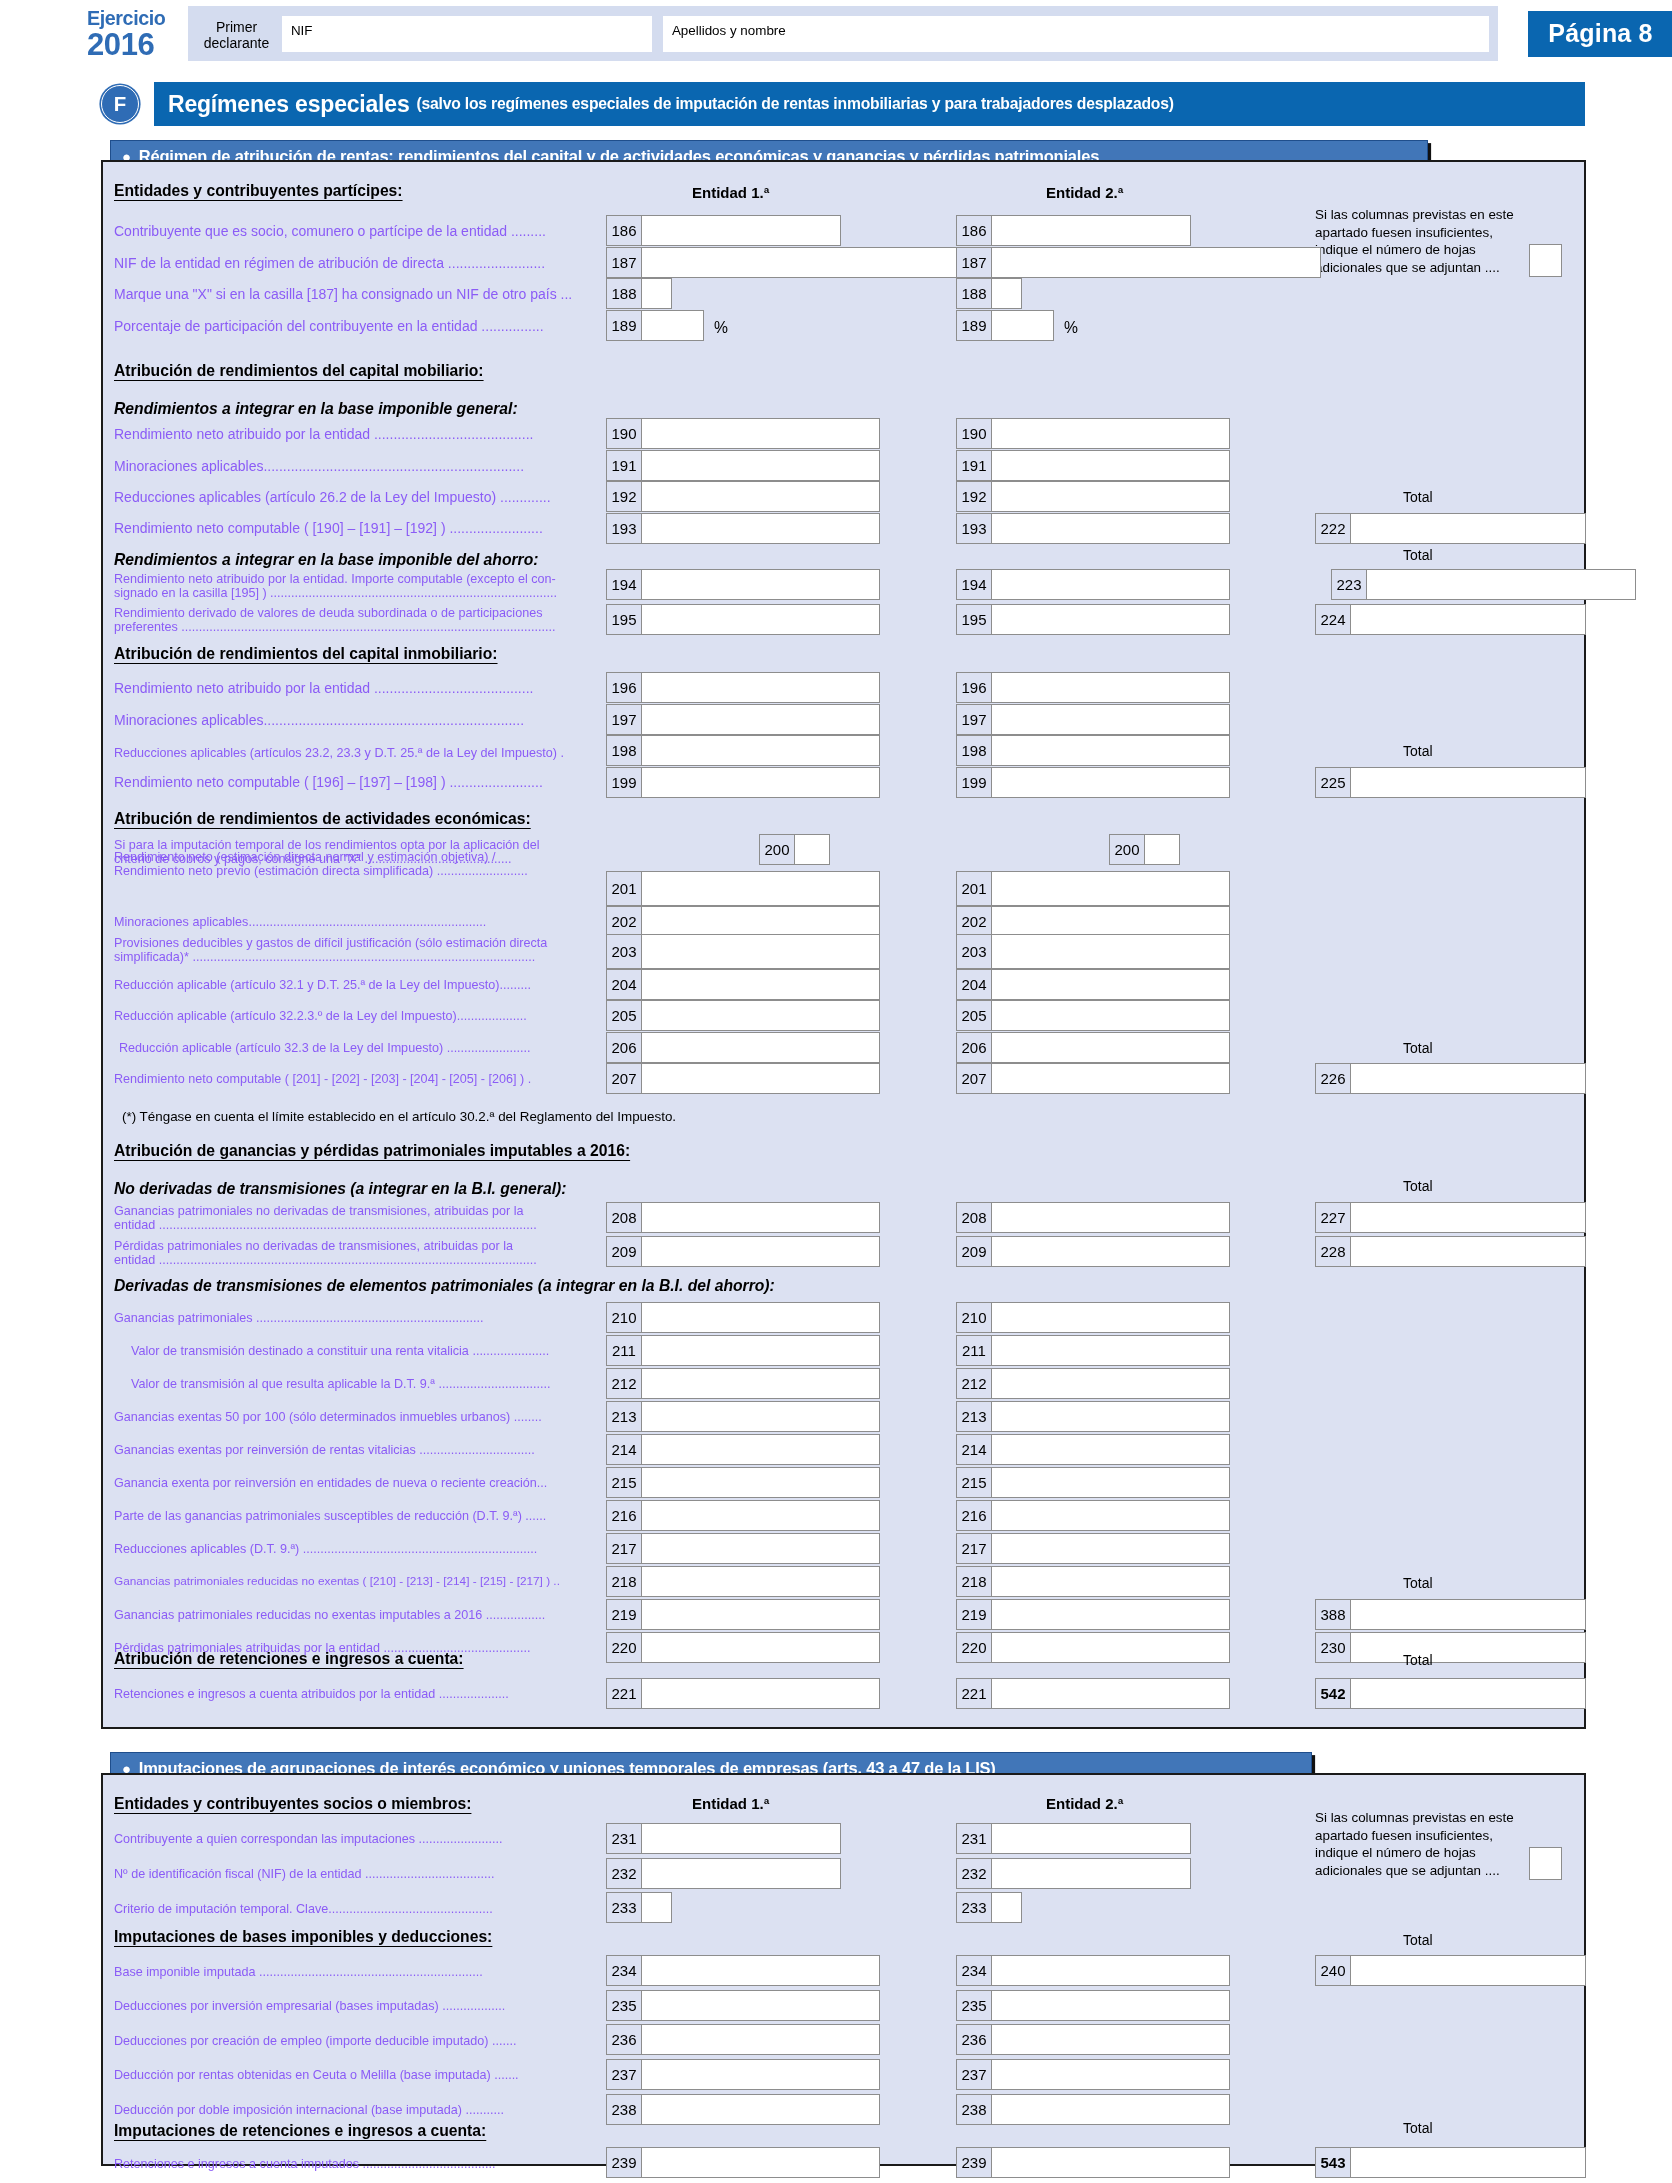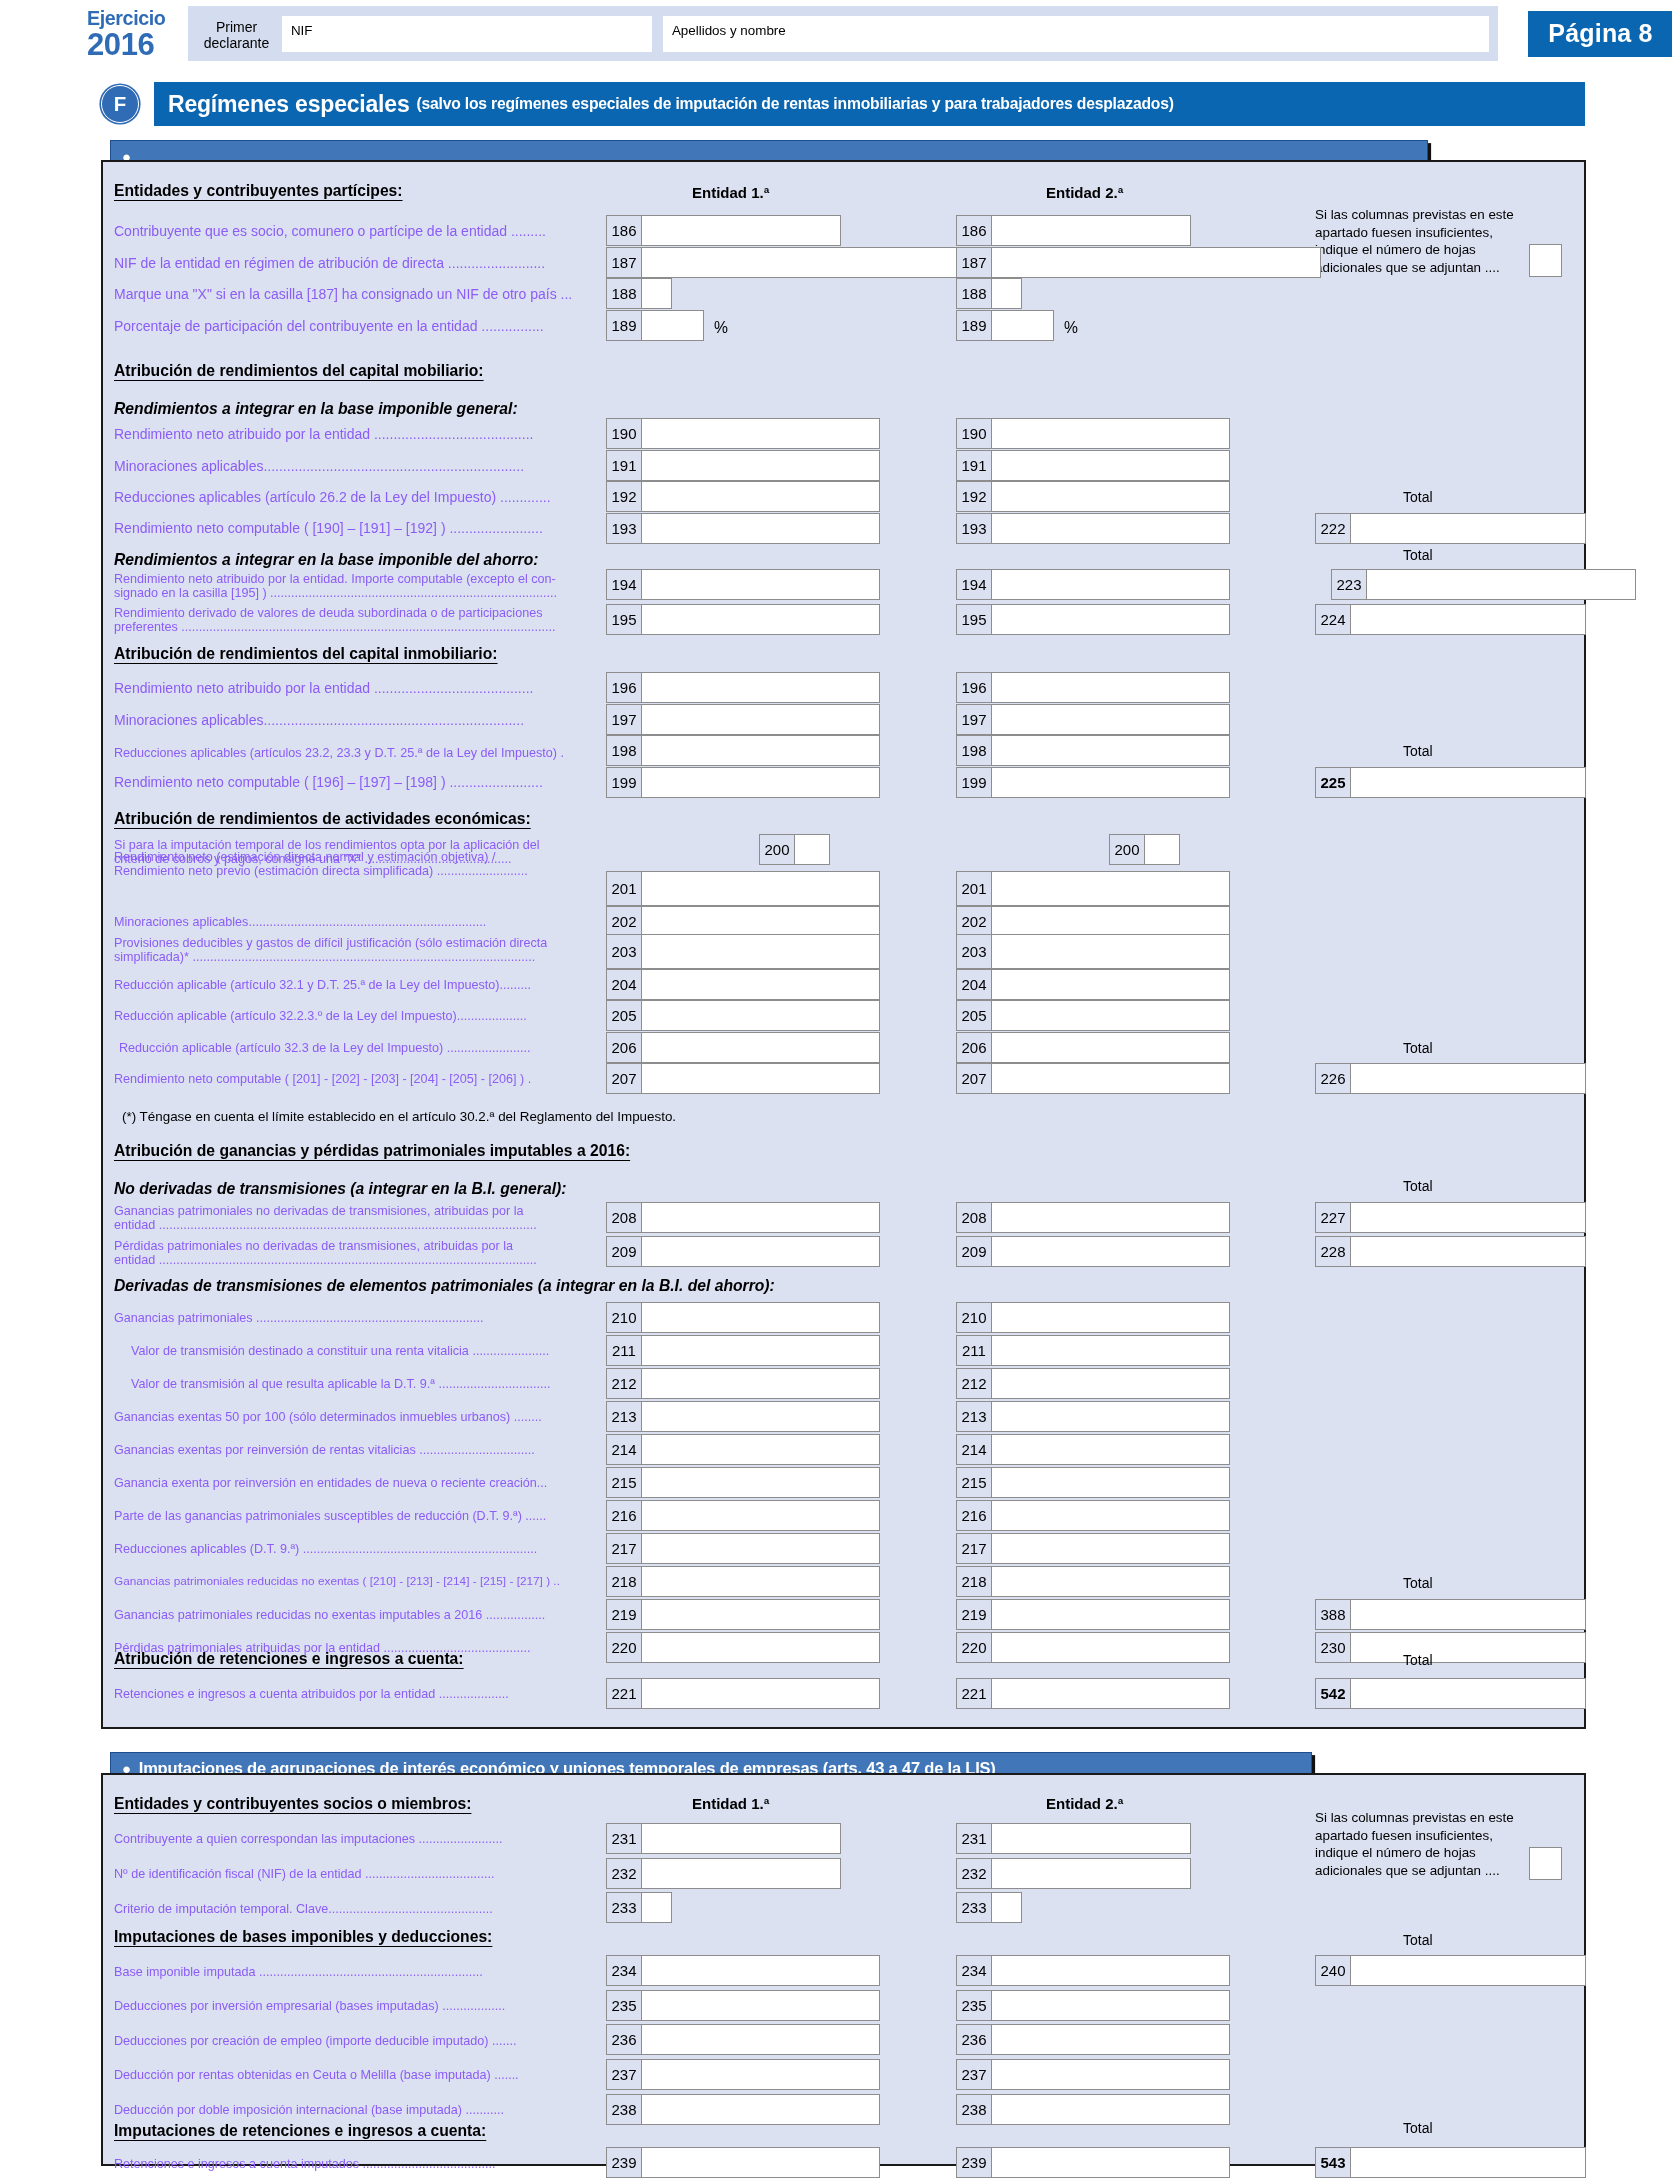--- a/index.html
+++ b/index.html
@@ -201,20 +201,21 @@
   <div class="sec-f-wrap">
     <div class="sec-f-circle">F</div>
     <div class="sec-f-bar">
       <span class="t1">Regímenes especiales</span>
       <span class="t2">(salvo los regímenes especiales de imputación de rentas inmobiliarias y para trabajadores desplazados)</span>
     </div>
   </div>
 
   <div class="sub-bar" id="b1bar" style="left:110px; top:140px; width:1318px;">
     <span class="bullet">●</span>
+    <span>Régimen de atribución de rentas: rendimientos del capital y de actividades económicas y ganancias y pérdidas patrimoniales</span>
   </div>
 
   <div class="panel" id="panel1" style="left:101px; top:160px; width:1485px; height:1569px;"></div>
 
   <div id="b1">
       <div class="hl" style="left:114px; top:182px;">Entidades y contribuyentes partícipes:</div>
       <div class="colhdr" style="left:692px; top:184px;">Entidad 1.ª</div>
       <div class="colhdr" style="left:1046px; top:184px;">Entidad 2.ª</div>
       <div class="sidenote" style="left:1315px; top:206px; width:220px;">Si las columnas previstas en este apartado fuesen insuficientes, indique el número de hojas adicionales que se adjuntan ....</div>
       <div class="box" style="left:1529px; top:244px; width:33px; height:33px;">
@@ -360,21 +361,21 @@
       <div class="rowlbl" style="left:114px; top:775px;">Rendimiento neto computable ( [196] – [197] – [198] ) ........................</div>
       <div class="box" style="left:606px; top:767px; width:274px; height:31px;">
         <div class="num">199</div>
         <div class="fld"></div>
       </div>
       <div class="box" style="left:956px; top:767px; width:274px; height:31px;">
         <div class="num">199</div>
         <div class="fld"></div>
       </div>
       <div class="totlbl" style="left:1403px; top:743px;">Total</div>
-      <div class="box" style="left:1315px; top:767px; width:271px; height:31px;font-weight:bold;">
+      <div class="box" style="left:1315px; top:767px; width:271px; height:31px;">
         <div class="num">225</div>
         <div class="fld"></div>
       </div>
       <div class="hl" style="left:114px; top:810px;">Atribución de rendimientos de actividades económicas:</div>
       <div class="rowlbl sm" style="left:114px; top:838px;width:488px;">Si para la imputación temporal de los rendimientos opta por la aplicación del<br>criterio de cobros y pagos, consigne una "X" ..........................................</div>
       <div class="box" style="left:759px; top:834px; width:71px; height:31px;">
         <div class="num">200</div>
         <div class="fld"></div>
       </div>
       <div class="box" style="left:1109px; top:834px; width:71px; height:31px;">

